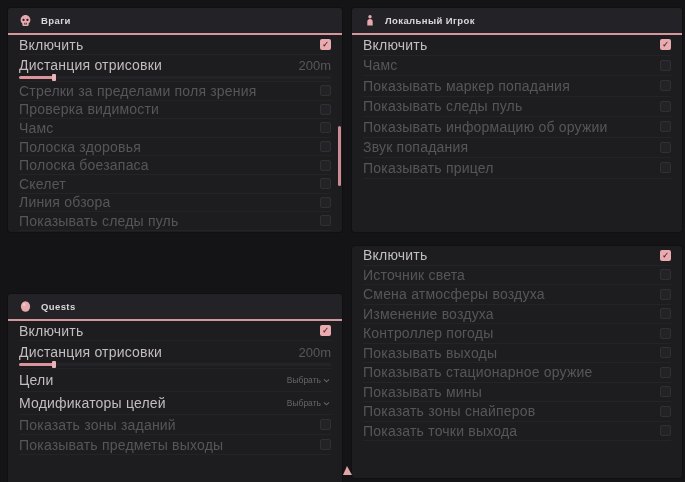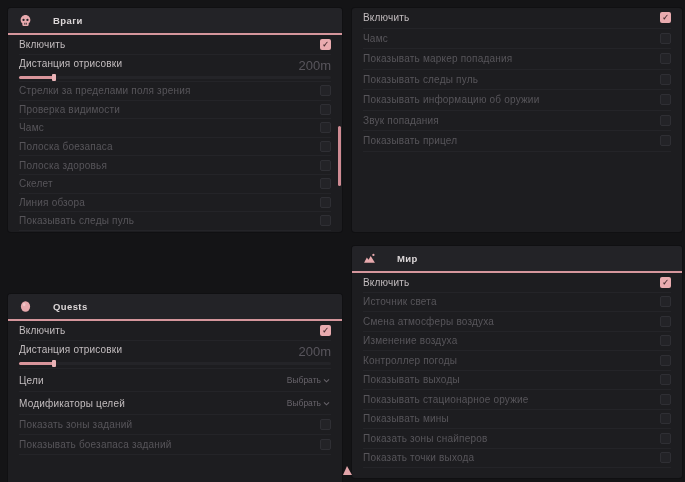--- a/index.html
+++ b/index.html
@@ -18,21 +18,21 @@
     overflow:hidden;
   }
   .panel-1{left:8px;  top:8px;   width:334px; height:224px;}
   .panel-2{left:352px; top:8px;  width:330px; height:224px;}
   .panel-3{left:8px;  top:246px; width:334px; height:199px;margin-top:48px;}
   .panel-4{left:352px; top:246px; width:330px; height:232px;}
 
   .panel-header{
     height:25px;
     background:#232327;
-    display:flex;align-items:center;gap:21px;
+    display:flex;align-items:center;gap:9px;
     padding:0 11px;
     border-bottom:2px solid #d5969c;
   }
   .hicon{width:13px;height:13px;display:flex;align-items:center;justify-content:center;color:#e7a9ad;}
   .hicon svg{display:block;}
   .htitle{
     font-size:9.5px;font-weight:bold;color:#dcd7d8;letter-spacing:.4px;
   }
   .panel-body{padding:0;}
 
@@ -44,36 +44,36 @@
   }
   .panel-1 .row{height:18.6px;}
   .panel-1 .row-slider{height:27px;}
   .panel-1 .row:first-child{height:20px;}
   .panel-2 .row{height:20.5px;}
   .panel-3 .row{height:20px;}
   .panel-3 .row-slider{height:28px;}
   .panel-3 .row-dropdown{height:23px;}
   .panel-4 .row{height:19.5px;}
 
-  .lbl{font-size:10px;color:#c3bdbf;letter-spacing:.2px;white-space:nowrap;}
+  .lbl{font-size:14px;color:#c3bdbf;letter-spacing:.2px;white-space:nowrap;}
   .row.dim .lbl{color:#57555a;}
 
   .cb{
     width:11px;height:11px;box-sizing:border-box;flex:0 0 auto;
     border-radius:2px;
     background:#232327;border:1px solid #2f2f34;
     display:flex;align-items:center;justify-content:center;
   }
   .cb.checked{
     background:#e9abaf;border:none;
     color:#4a2f33;font-size:8px;font-weight:bold;line-height:11px;
   }
 
   .row-slider{flex-direction:column;align-items:stretch;justify-content:center;gap:3px;}
-  .slider-top{display:flex;align-items:flex-start;justify-content:space-between;}
+  .slider-top{display:flex;align-items:flex-end;justify-content:space-between;}
   .slider-value{font-size:13px;color:#58555c;}
   .slider-track{position:relative;width:100%;height:3px;background:#242428;border-radius:2px;}
   .slider-fill{position:absolute;left:0;top:0;height:3px;width:36px;background:#d9959b;border-radius:2px;}
   .slider-thumb{position:absolute;left:33px;top:-2px;width:4px;height:7px;background:#eab3b7;border-radius:1px;}
 
   .dd{display:flex;align-items:center;gap:1px;color:#67636a;font-size:8.5px;}
   .dd .chev{display:flex;align-items:center;color:#67636a;}
 
   .scrollbar-thumb{
     position:absolute;right:1px;top:118px;width:3px;height:60px;
@@ -123,44 +123,53 @@
       </div>
       <div class="row row-checkbox dim">
         <span class="lbl">Проверка видимости</span>
         <span class="cb"></span>
       </div>
       <div class="row row-checkbox dim">
         <span class="lbl">Чамс</span>
         <span class="cb"></span>
       </div>
       <div class="row row-checkbox dim">
+        <span class="lbl">Полоска здоровья</span>
+        <span class="cb"></span>
+      </div>
+      <div class="row row-checkbox dim">
         <span class="lbl">Полоска боезапаса</span>
-        <span class="cb"></span>
-      </div>
-      <div class="row row-checkbox dim">
-        <span class="lbl">Полоска здоровья</span>
         <span class="cb"></span>
       </div>
       <div class="row row-checkbox dim">
         <span class="lbl">Скелет</span>
         <span class="cb"></span>
       </div>
       <div class="row row-checkbox dim">
         <span class="lbl">Линия обзора</span>
         <span class="cb"></span>
       </div>
       <div class="row row-checkbox dim">
         <span class="lbl">Показывать следы пуль</span>
         <span class="cb"></span>
       </div>
     </div>
   <div class="scrollbar-thumb"></div>
 </div>
 
 <div class="panel panel-2">
+  <div class="panel-header">
+    <span class="hicon">
+      <svg width="12" height="13" viewBox="0 0 24 24" fill="currentColor">
+          <circle cx="12" cy="4.6" r="3.4"></circle>
+          <path d="M12 9.2c-3.3 0-5.4 2.2-5.4 5.4V22h10.8v-7.4c0-3.2-2.1-5.4-5.4-5.4z"></path>
+        </svg>
+    </span>
+    <span class="htitle">Локальный Игрок</span>
+  </div>
   <div class="panel-body">
       <div class="row row-checkbox">
         <span class="lbl">Включить</span>
         <span class="cb checked">✓</span>
       </div>
       <div class="row row-checkbox dim">
         <span class="lbl">Чамс</span>
         <span class="cb"></span>
       </div>
       <div class="row row-checkbox dim">
@@ -231,36 +240,27 @@
               <path d="M3.5 6l4.5 4.5L12.5 6" fill="none" stroke="currentColor" stroke-width="1.8"></path>
             </svg>
           </span>
         </span>
       </div>
       <div class="row row-checkbox dim">
         <span class="lbl">Показать зоны заданий</span>
         <span class="cb"></span>
       </div>
       <div class="row row-checkbox dim">
-        <span class="lbl">Показывать боезапаса заданий</span>
+        <span class="lbl">Показывать предметы выходы</span>
         <span class="cb"></span>
       </div>
     </div>
 </div>
 
 <div class="panel panel-4">
-  <div class="panel-header">
-    <span class="hicon">
-      <svg width="14" height="13" viewBox="0 0 24 24" fill="currentColor">
-          <path d="M2 20h20L14.2 7.6l-4 6.6-3.1-4.2z"></path>
-          <circle cx="19.2" cy="5.4" r="2.1"></circle>
-        </svg>
-    </span>
-    <span class="htitle">Мир</span>
-  </div>
   <div class="panel-body">
       <div class="row row-checkbox">
         <span class="lbl">Включить</span>
         <span class="cb checked">✓</span>
       </div>
       <div class="row row-checkbox dim">
         <span class="lbl">Источник света</span>
         <span class="cb"></span>
       </div>
       <div class="row row-checkbox dim">

